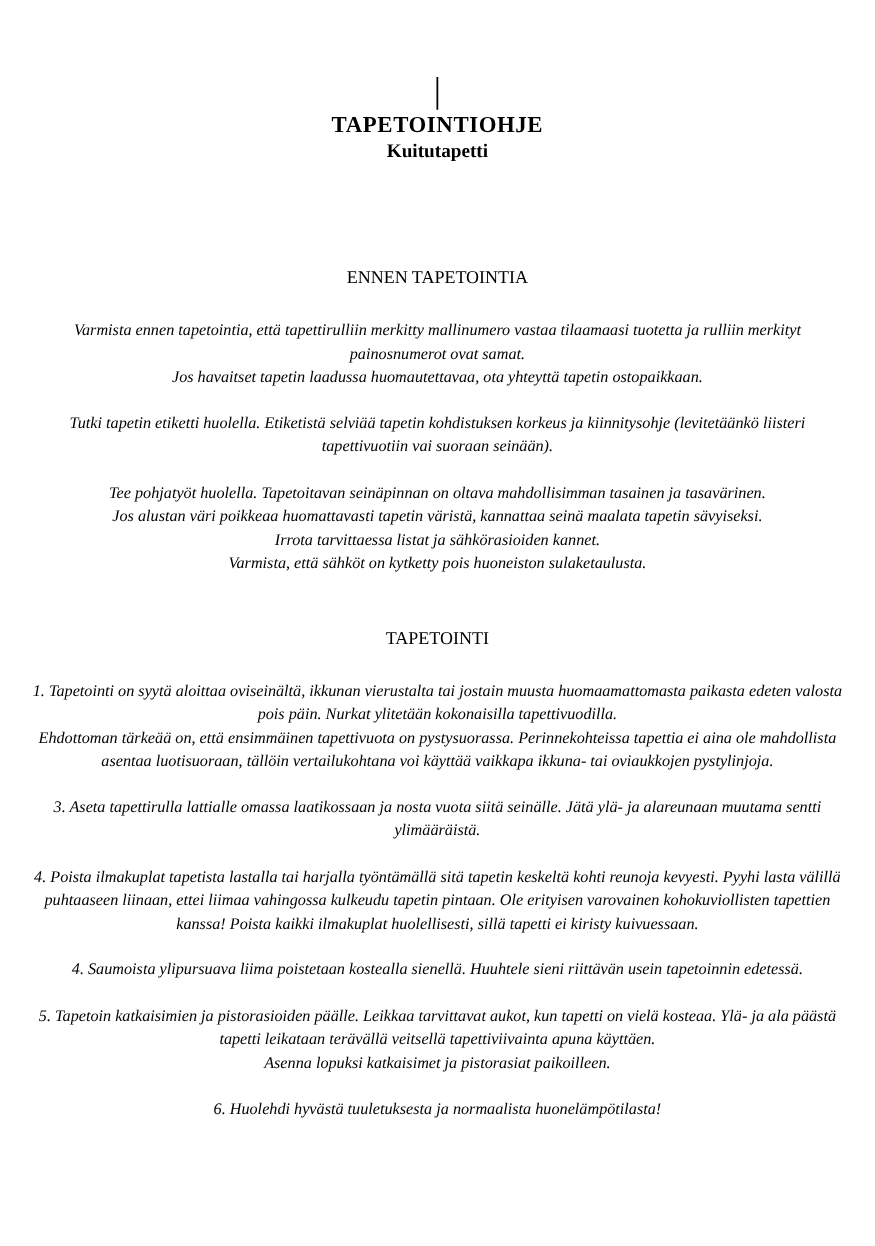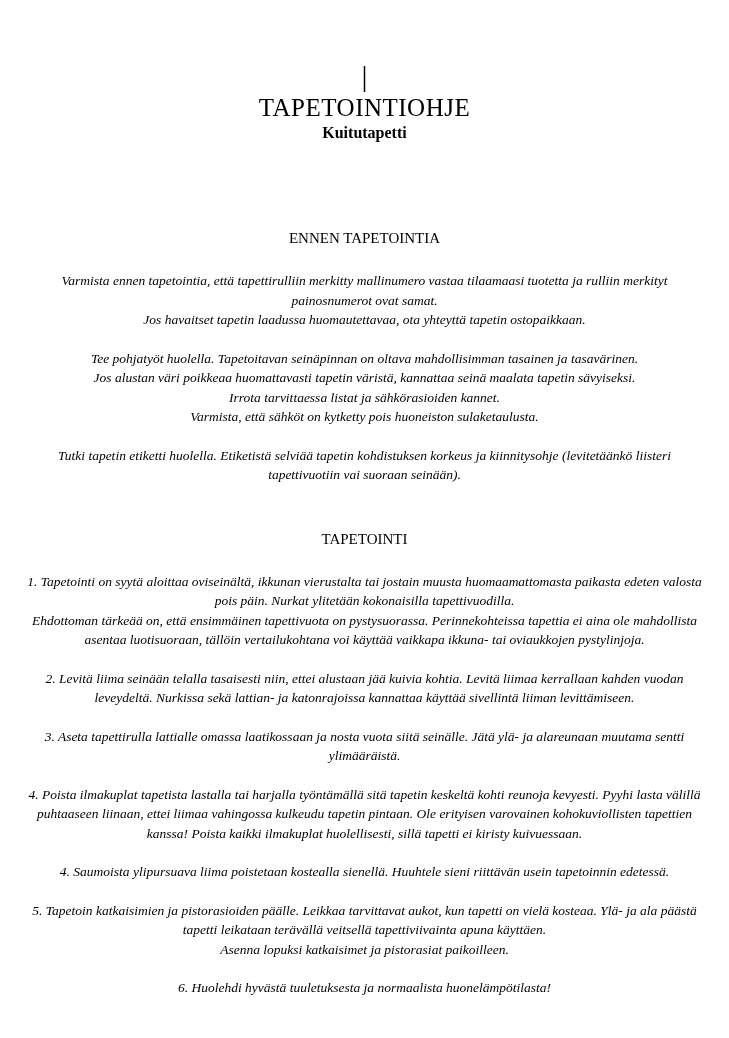--- a/index.html
+++ b/index.html
@@ -20,22 +20,22 @@
     padding: 60px 24px 30px;
     text-align: center;
   }
   .cursor-mark {
     display: block;
     font-size: 30px;
     line-height: 32px;
     font-weight: 400;
   }
   .doc-title {
-    font-size: 25px;
-    font-weight: 400;
+    font-size: 19px;
+    font-weight: 700;
     letter-spacing: 0.5px;
     margin: 2px 0 0;
   }
   .doc-subtitle {
     font-size: 16px;
     font-weight: 700;
     margin: 2px 0 0;
   }
   .section-heading {
     font-size: 15px;
@@ -59,27 +59,26 @@
   <header>
     <span class="cursor-mark">|</span>
     <h1 class="doc-title">TAPETOINTIOHJE</h1>
     <div class="doc-subtitle">Kuitutapetti</div>
   </header>
 
   <main>
       <section>
         <h2 class="section-heading">ENNEN TAPETOINTIA</h2>
         <p class="para">Varmista ennen tapetointia, että tapettirulliin merkitty mallinumero vastaa tilaamaasi tuotetta ja rulliin merkityt painosnumerot ovat samat.<br>Jos havaitset tapetin laadussa huomautettavaa, ota yhteyttä tapetin ostopaikkaan.</p>
+        <p class="para">Tutki tapetin etiketti huolella. Etiketistä selviää tapetin kohdistuksen korkeus ja kiinnitysohje (levitetäänkö liisteri tapettivuotiin vai suoraan seinään).</p>
         <p class="para">Tee pohjatyöt huolella. Tapetoitavan seinäpinnan on oltava mahdollisimman tasainen ja tasavärinen.<br>Jos alustan väri poikkeaa huomattavasti tapetin väristä, kannattaa seinä maalata tapetin sävyiseksi.<br>Irrota tarvittaessa listat ja sähkörasioiden kannet.<br>Varmista, että sähköt on kytketty pois huoneiston sulaketaulusta.</p>
-        <p class="para">Tutki tapetin etiketti huolella. Etiketistä selviää tapetin kohdistuksen korkeus ja kiinnitysohje (levitetäänkö liisteri tapettivuotiin vai suoraan seinään).</p>
       </section>
       <section>
         <h2 class="section-heading">TAPETOINTI</h2>
         <p class="para">1. Tapetointi on syytä aloittaa oviseinältä, ikkunan vierustalta tai jostain muusta huomaamattomasta paikasta edeten valosta pois päin. Nurkat ylitetään kokonaisilla tapettivuodilla.<br>Ehdottoman tärkeää on, että ensimmäinen tapettivuota on pystysuorassa. Perinnekohteissa tapettia ei aina ole mahdollista asentaa luotisuoraan, tällöin vertailukohtana voi käyttää vaikkapa ikkuna- tai oviaukkojen pystylinjoja.</p>
-        <p class="para">2. Levitä liima seinään telalla tasaisesti niin, ettei alustaan jää kuivia kohtia. Levitä liimaa kerrallaan kahden vuodan leveydeltä. Nurkissa sekä lattian- ja katonrajoissa kannattaa käyttää sivellintä liiman levittämiseen.</p>
         <p class="para">3. Aseta tapettirulla lattialle omassa laatikossaan ja nosta vuota siitä seinälle. Jätä ylä- ja alareunaan muutama sentti ylimääräistä.</p>
         <p class="para">4. Poista ilmakuplat tapetista lastalla tai harjalla työntämällä sitä tapetin keskeltä kohti reunoja kevyesti. Pyyhi lasta välillä puhtaaseen liinaan, ettei liimaa vahingossa kulkeudu tapetin pintaan. Ole erityisen varovainen kohokuviollisten tapettien kanssa! Poista kaikki ilmakuplat huolellisesti, sillä tapetti ei kiristy kuivuessaan.</p>
         <p class="para">4. Saumoista ylipursuava liima poistetaan kostealla sienellä. Huuhtele sieni riittävän usein tapetoinnin edetessä.</p>
         <p class="para">5. Tapetoin katkaisimien ja pistorasioiden päälle. Leikkaa tarvittavat aukot, kun tapetti on vielä kosteaa. Ylä- ja ala päästä tapetti leikataan terävällä veitsellä tapettiviivainta apuna käyttäen.<br>Asenna lopuksi katkaisimet ja pistorasiat paikoilleen.</p>
         <p class="para">6. Huolehdi hyvästä tuuletuksesta ja normaalista huonelämpötilasta!</p>
       </section>
     </main>
 </div>
 
 </body></html>

